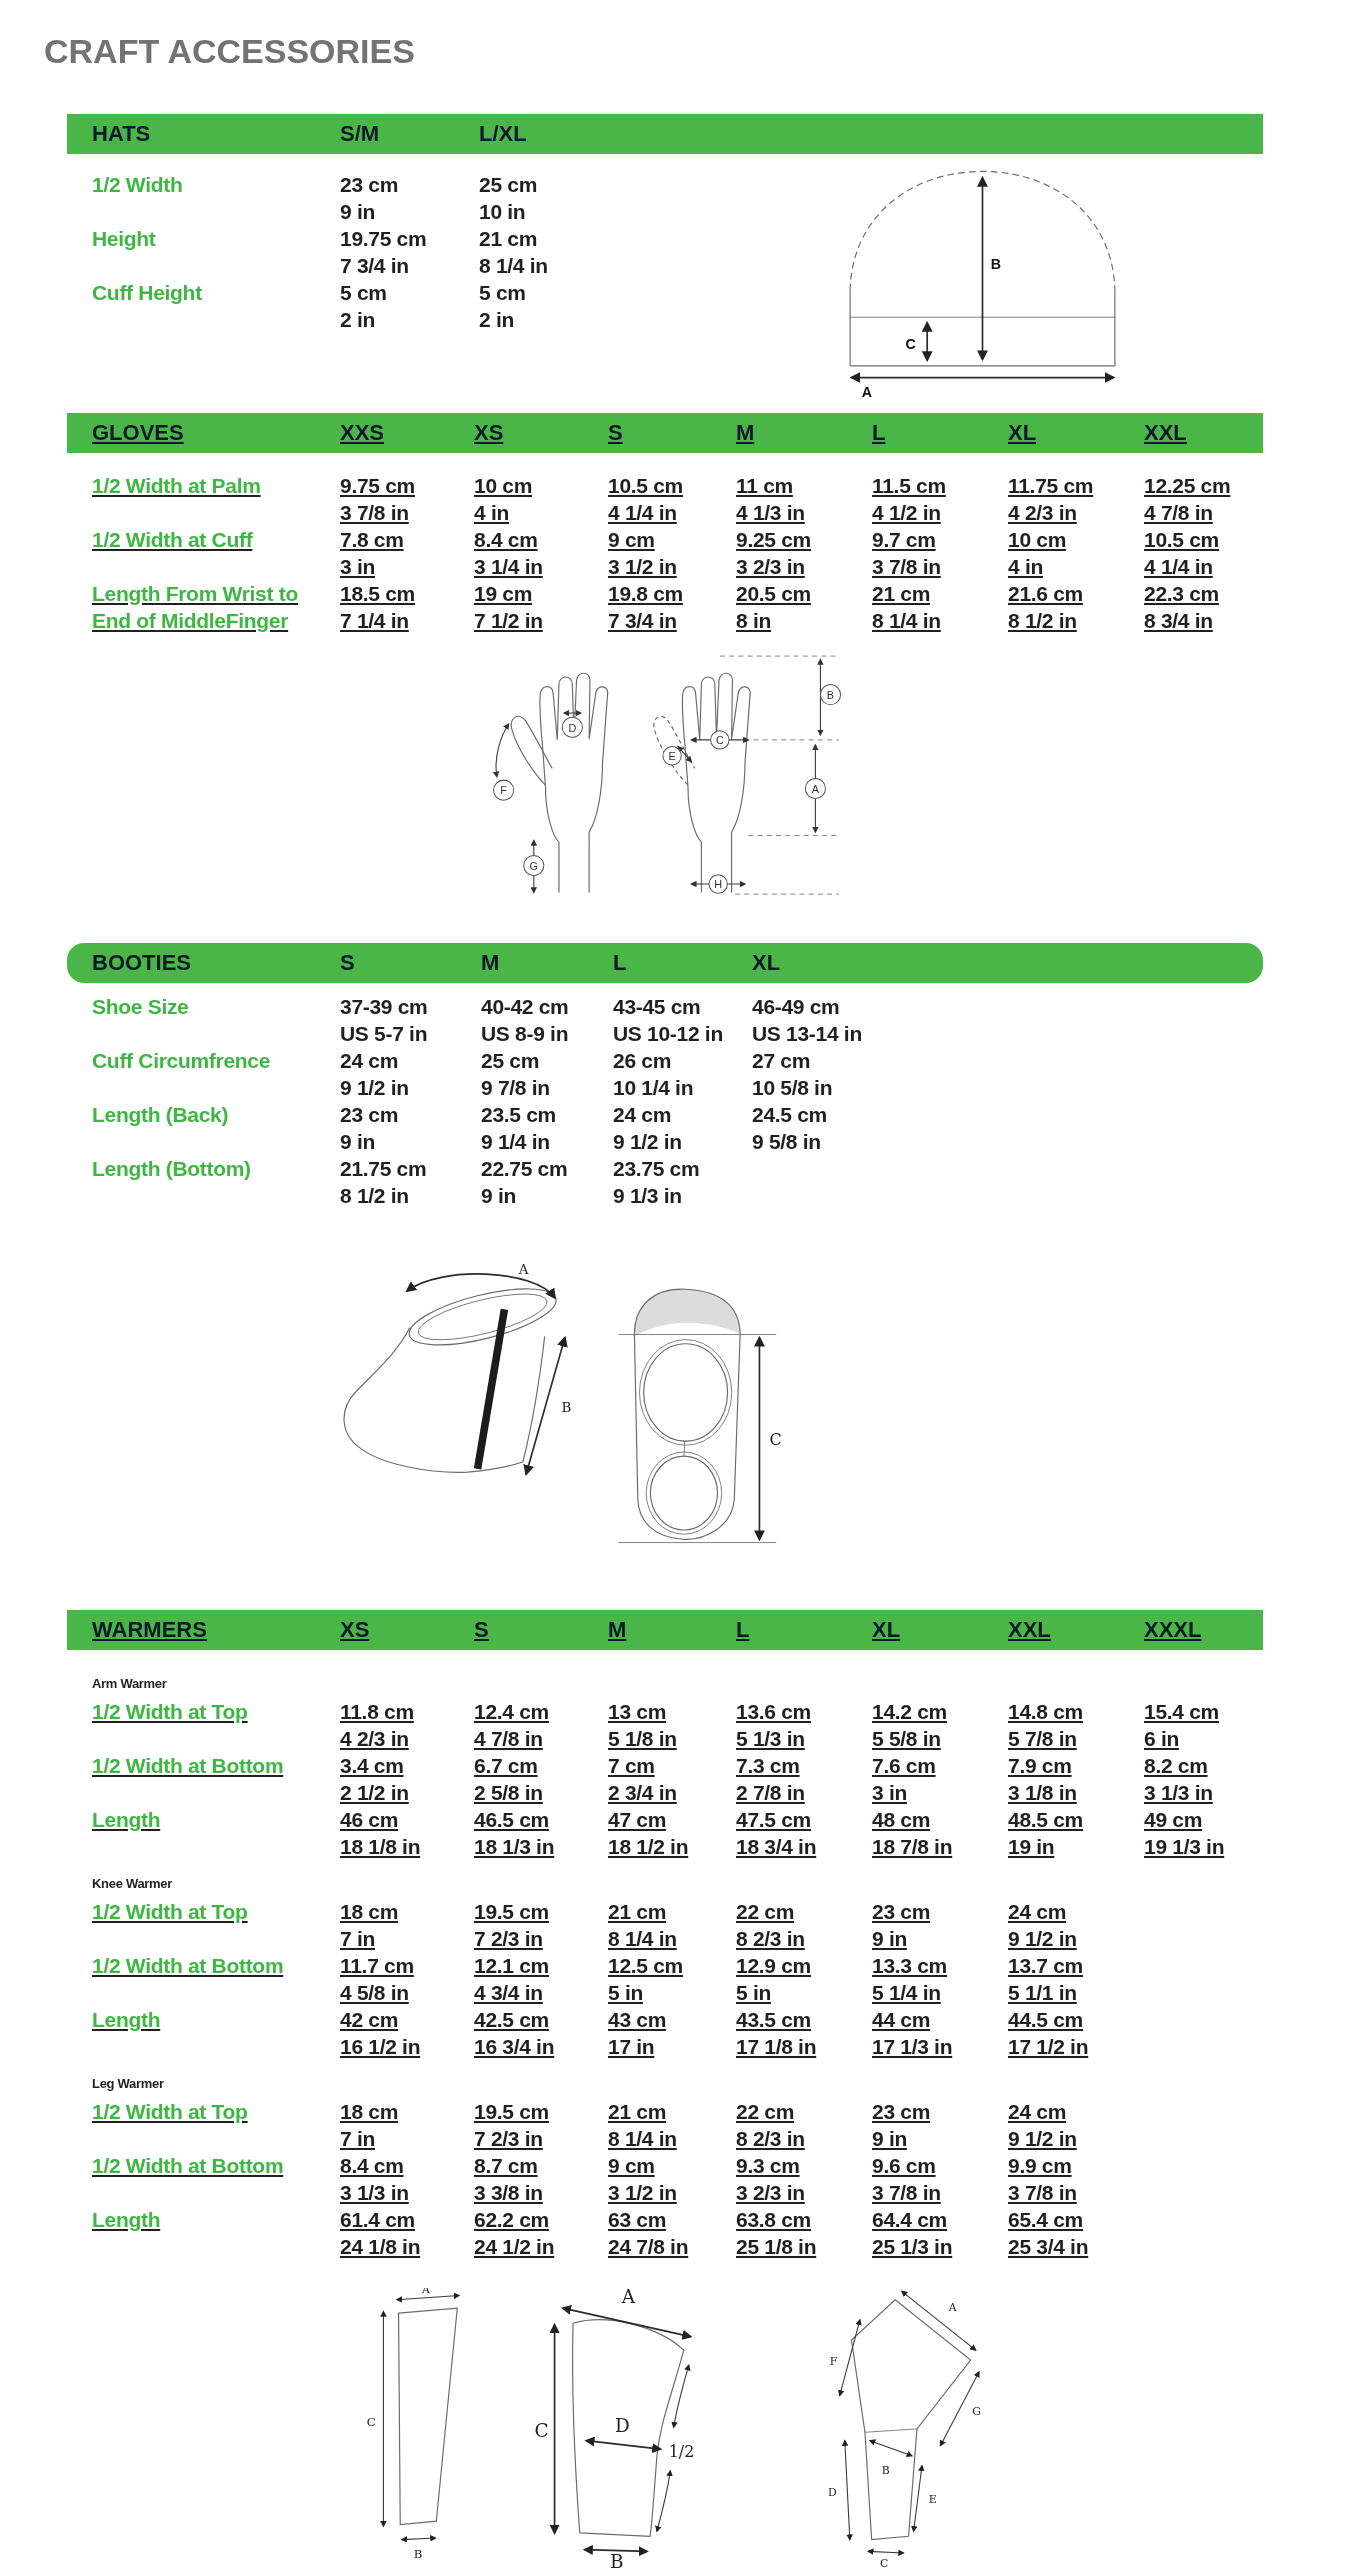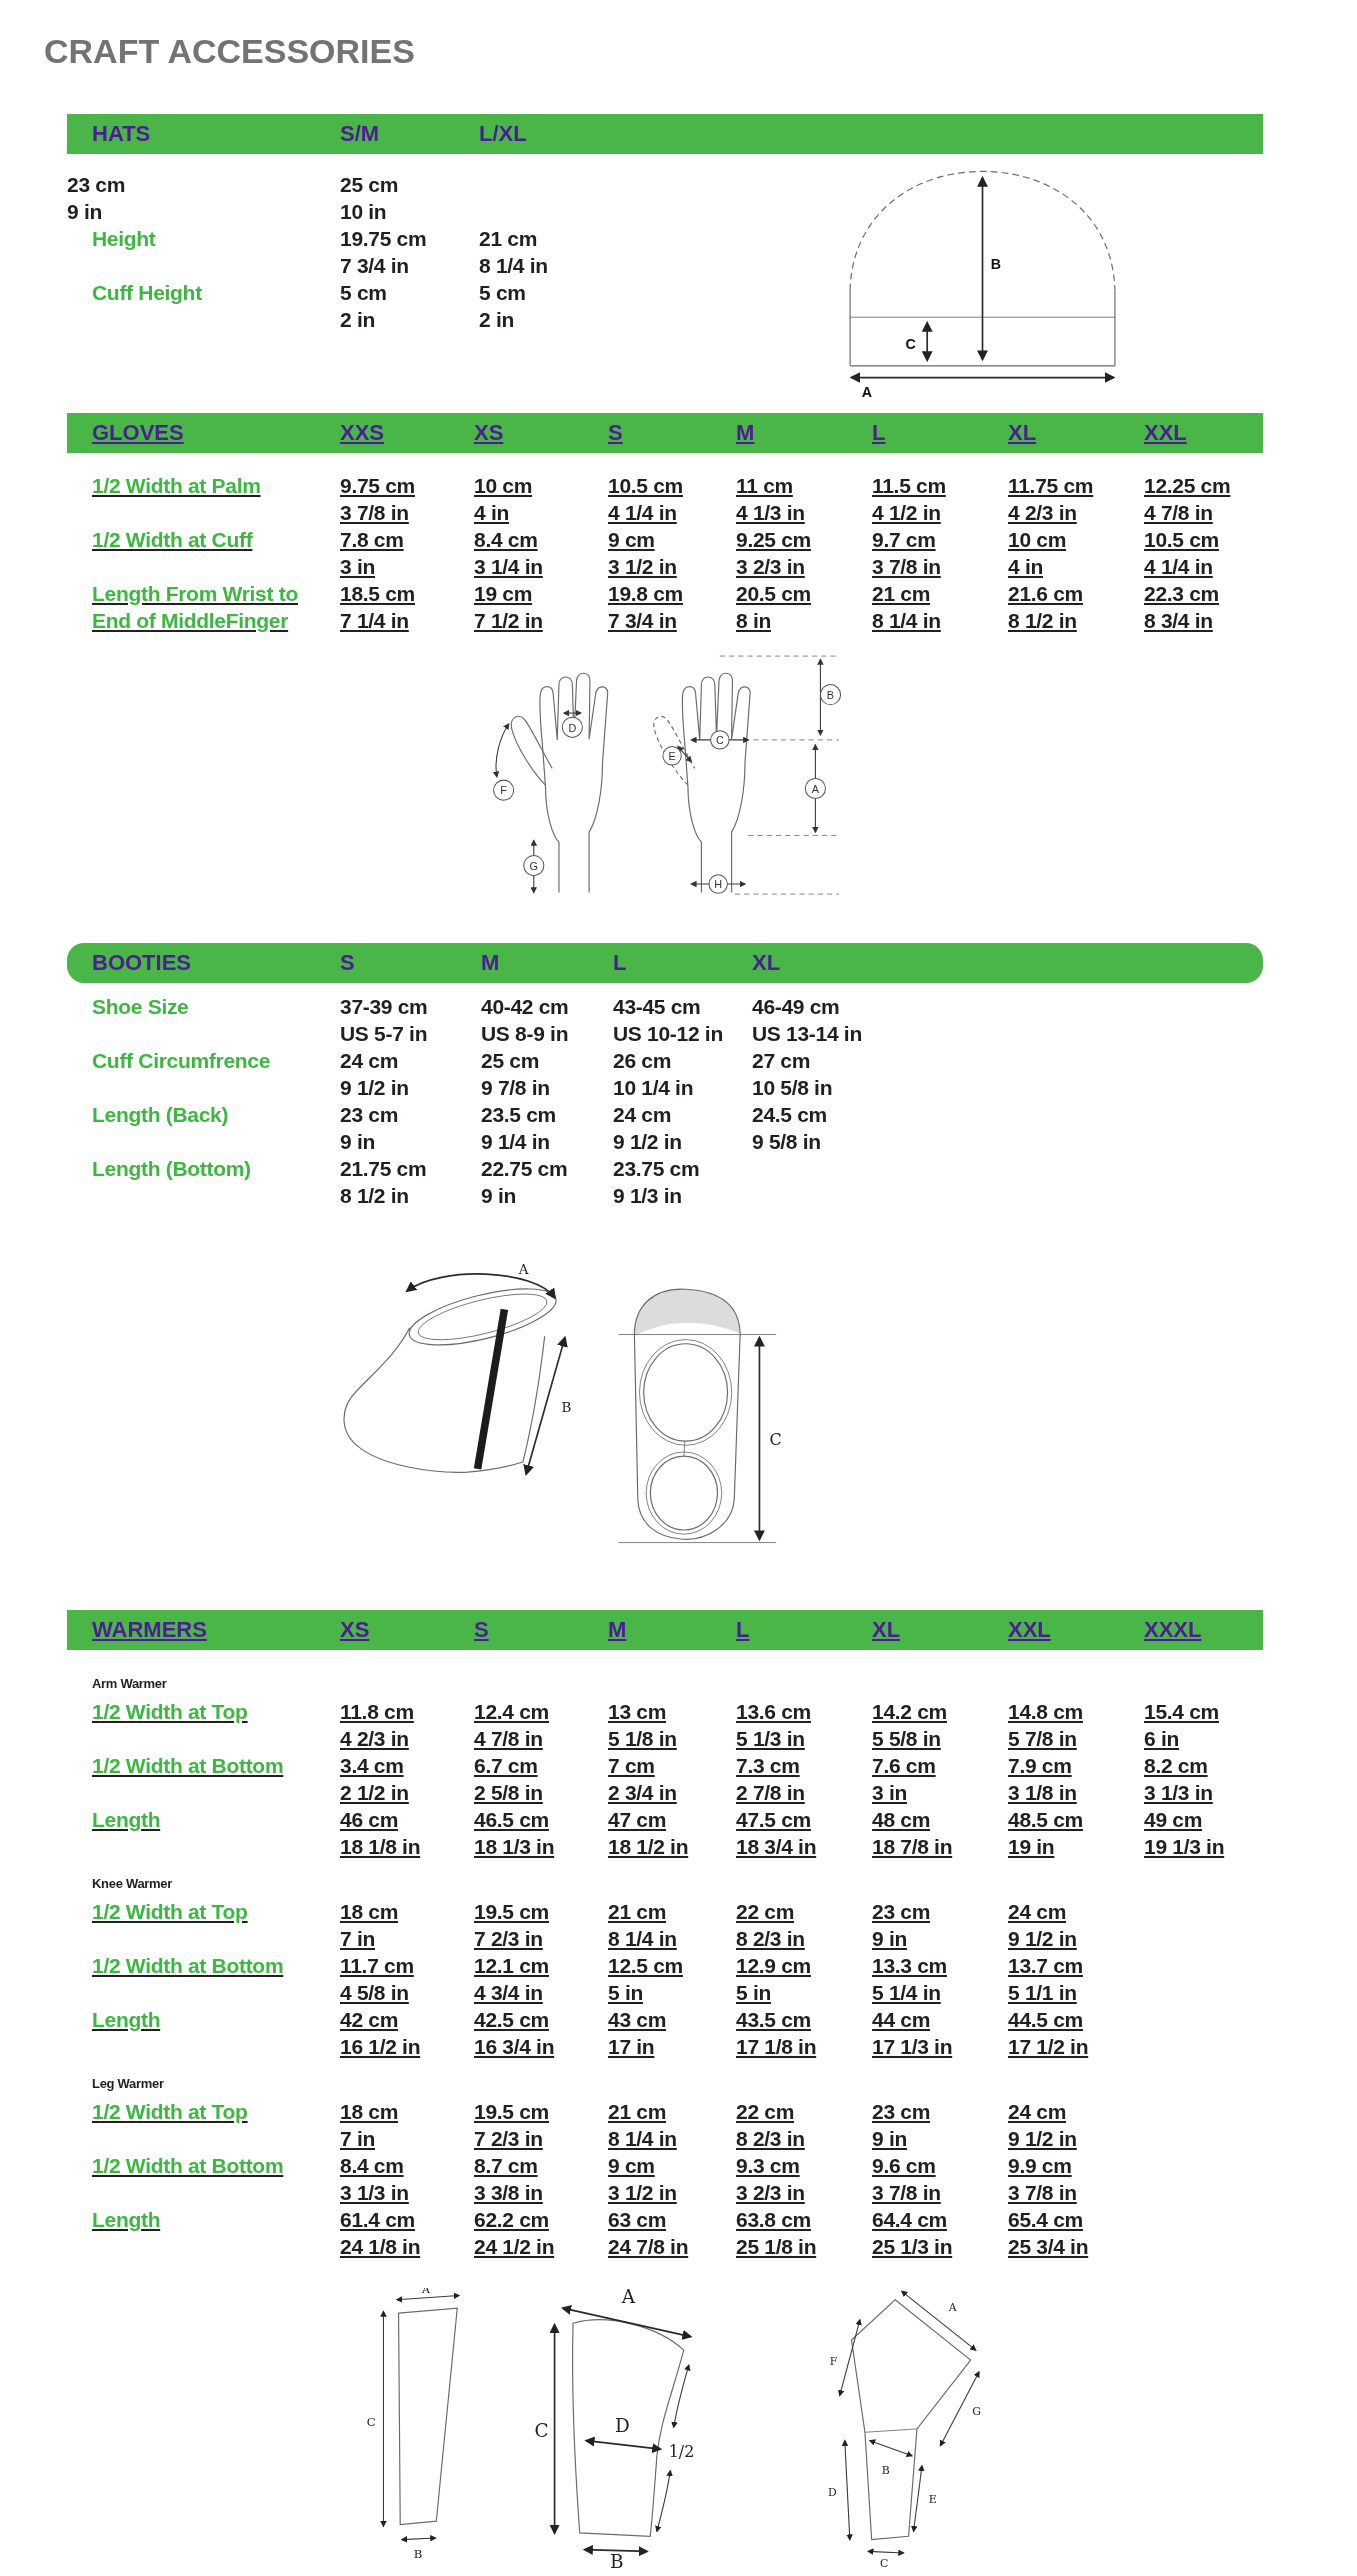--- a/index.html
+++ b/index.html
@@ -1,21 +1,21 @@
 <!DOCTYPE html>
 <html style="font-size:13.4px"><head>
 <meta charset="utf-8">
 <style>
   html,body{margin:0;padding:0;background:#fff;}
   #page{position:relative;width:1358px;height:2576px;background:#ffffff;overflow:hidden;
         font-family:"Liberation Sans","DejaVu Sans",sans-serif;color:#231f20;}
   #page-title{position:absolute;left:44px;top:32px;font-size:34px;font-weight:700;
         letter-spacing:0;color:#737373;}
   .section{position:absolute;left:67px;width:1196px;}
-  .bar{background:#4bb648;height:40px;display:grid;align-items:center;color:#4c1d95;
+  .bar{background:#4bb648;height:40px;display:grid;align-items:center;color:#0f172a;
        font-size:22px;font-weight:700;}
   .bar-title{padding-left:25px;}
   .grid-hats{grid-template-columns:273px 139px auto;display:grid;}
   .grid-7{grid-template-columns:273px 134px 134px 128px 136px 136px 136px auto;display:grid;text-decoration:underline;}
   .grid-boot{grid-template-columns:273px 141px 132px 139px auto;display:grid;border-radius:17px;}
   .rows{font-size:21px;font-weight:700;letter-spacing:-0.3px;}
   .trow>.rlabel{color:#3db742;padding-left:25px;padding-right:17px;line-height:27px;}
   .cell div{line-height:27px;white-space:nowrap;}
   .sub-title{font-size:13px;font-weight:700;line-height:28px;padding-left:25px;color:#231f20;}
   .sub-title.gap{margin-top:10px;}
@@ -37,20 +37,21 @@
   <div id="page-title">CRAFT ACCESSORIES</div>
 
   <div class="section" style="top:114px;">
     <div class="bar grid-hats">
       <div class="bar-title">HATS</div>
       <div>S/M</div>
       <div>L/XL</div>
     </div>
     <div class="rows" style="margin-top:17px;">
       <div class="trow grid-hats">
+        <div class="rlabel">1/2 Width</div>
         <div class="cell">
             <div>23 cm</div>
             <div>9 in</div>
           </div>
         <div class="cell">
             <div>25 cm</div>
             <div>10 in</div>
           </div>
       </div>
       <div class="trow grid-hats">

